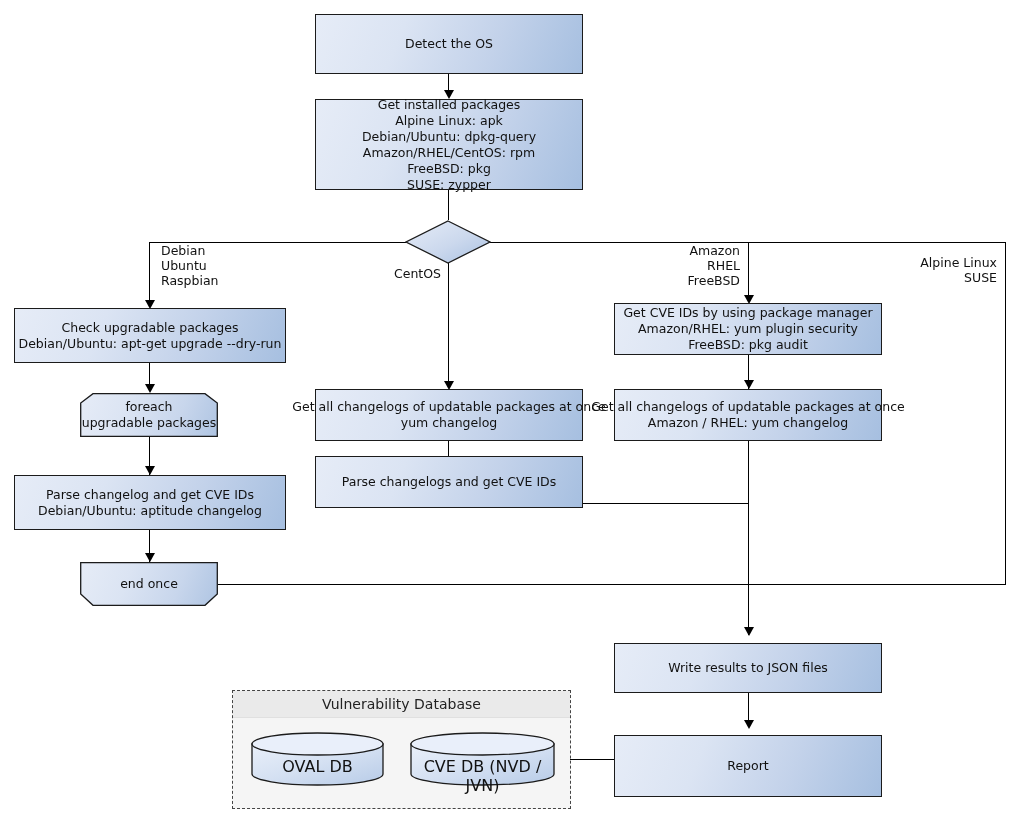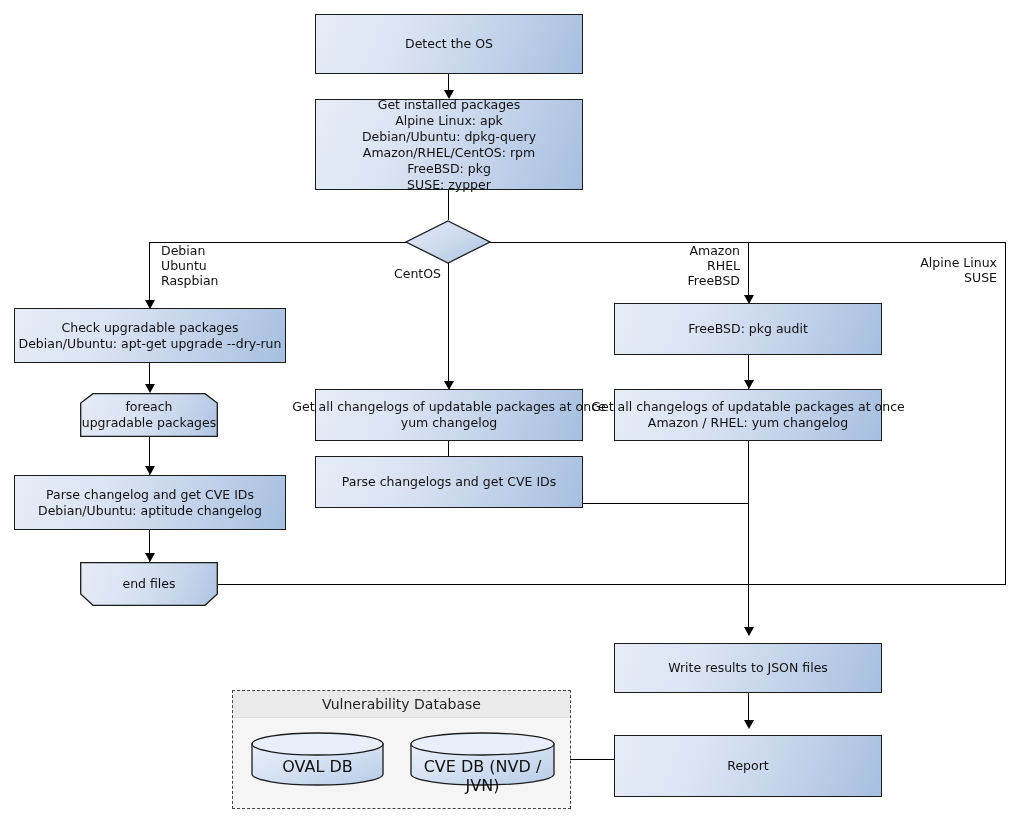--- a/index.html
+++ b/index.html
@@ -139,41 +139,43 @@
 
   <div class="ln lnv" style="left:149px;top:530px;height:32px;"></div>
   <div class="arw" style="left:144.5px;top:553px;"></div>
 
   <div class="shapewrap" style="left:80px;top:562px;width:138px;height:44px;">
     <div class="fill" style="clip-path:polygon(0 0,138px 0,138px 32px,125px 44px,13px 44px,0 32px);"></div>
     <svg class="outline" width="138" height="44" viewBox="0 0 138 44">
       <polygon points="0.7,0.7 137.3,0.7 137.3,32 125,43.3 13,43.3 0.7,32" fill="none" stroke="#1b1b1b" stroke-width="1.3"></polygon>
     </svg>
     <div class="lbl">
-      <span>end files</span>
+      <span>end once</span>
     </div>
   </div>
 
   <div class="ln lnh" style="left:218px;top:583.5px;width:788px;"></div>
 
   <div class="node overflow" style="left:315px;top:389px;width:268px;height:52px;flex-direction:column;">
     <span class="txt">Get all changelogs of updatable packages at once</span>
     <span class="txt">yum changelog</span>
   </div>
 
   <div class="ln lnv" style="left:448px;top:441px;height:36px;"></div>
   <div class="arw" style="left:443.5px;top:468px;"></div>
 
   <div class="node" style="left:315px;top:456px;width:268px;height:52px;">
     <span class="txt">Parse changelogs and get CVE IDs</span>
   </div>
 
   <div class="ln lnh" style="left:583px;top:502.5px;width:166px;"></div>
 
   <div class="node" style="left:614px;top:303px;width:268px;height:52px;flex-direction:column;">
+    <span class="txt">Get CVE IDs by using package manager</span>
+    <span class="txt">Amazon/RHEL: yum plugin security</span>
     <span class="txt">FreeBSD: pkg audit</span>
   </div>
 
   <div class="ln lnv" style="left:748px;top:355px;height:34px;"></div>
   <div class="arw" style="left:743.5px;top:380px;"></div>
 
   <div class="node overflow" style="left:614px;top:389px;width:268px;height:52px;flex-direction:column;">
     <span class="txt">Get all changelogs of updatable packages at once</span>
     <span class="txt">Amazon / RHEL: yum changelog</span>
   </div>

